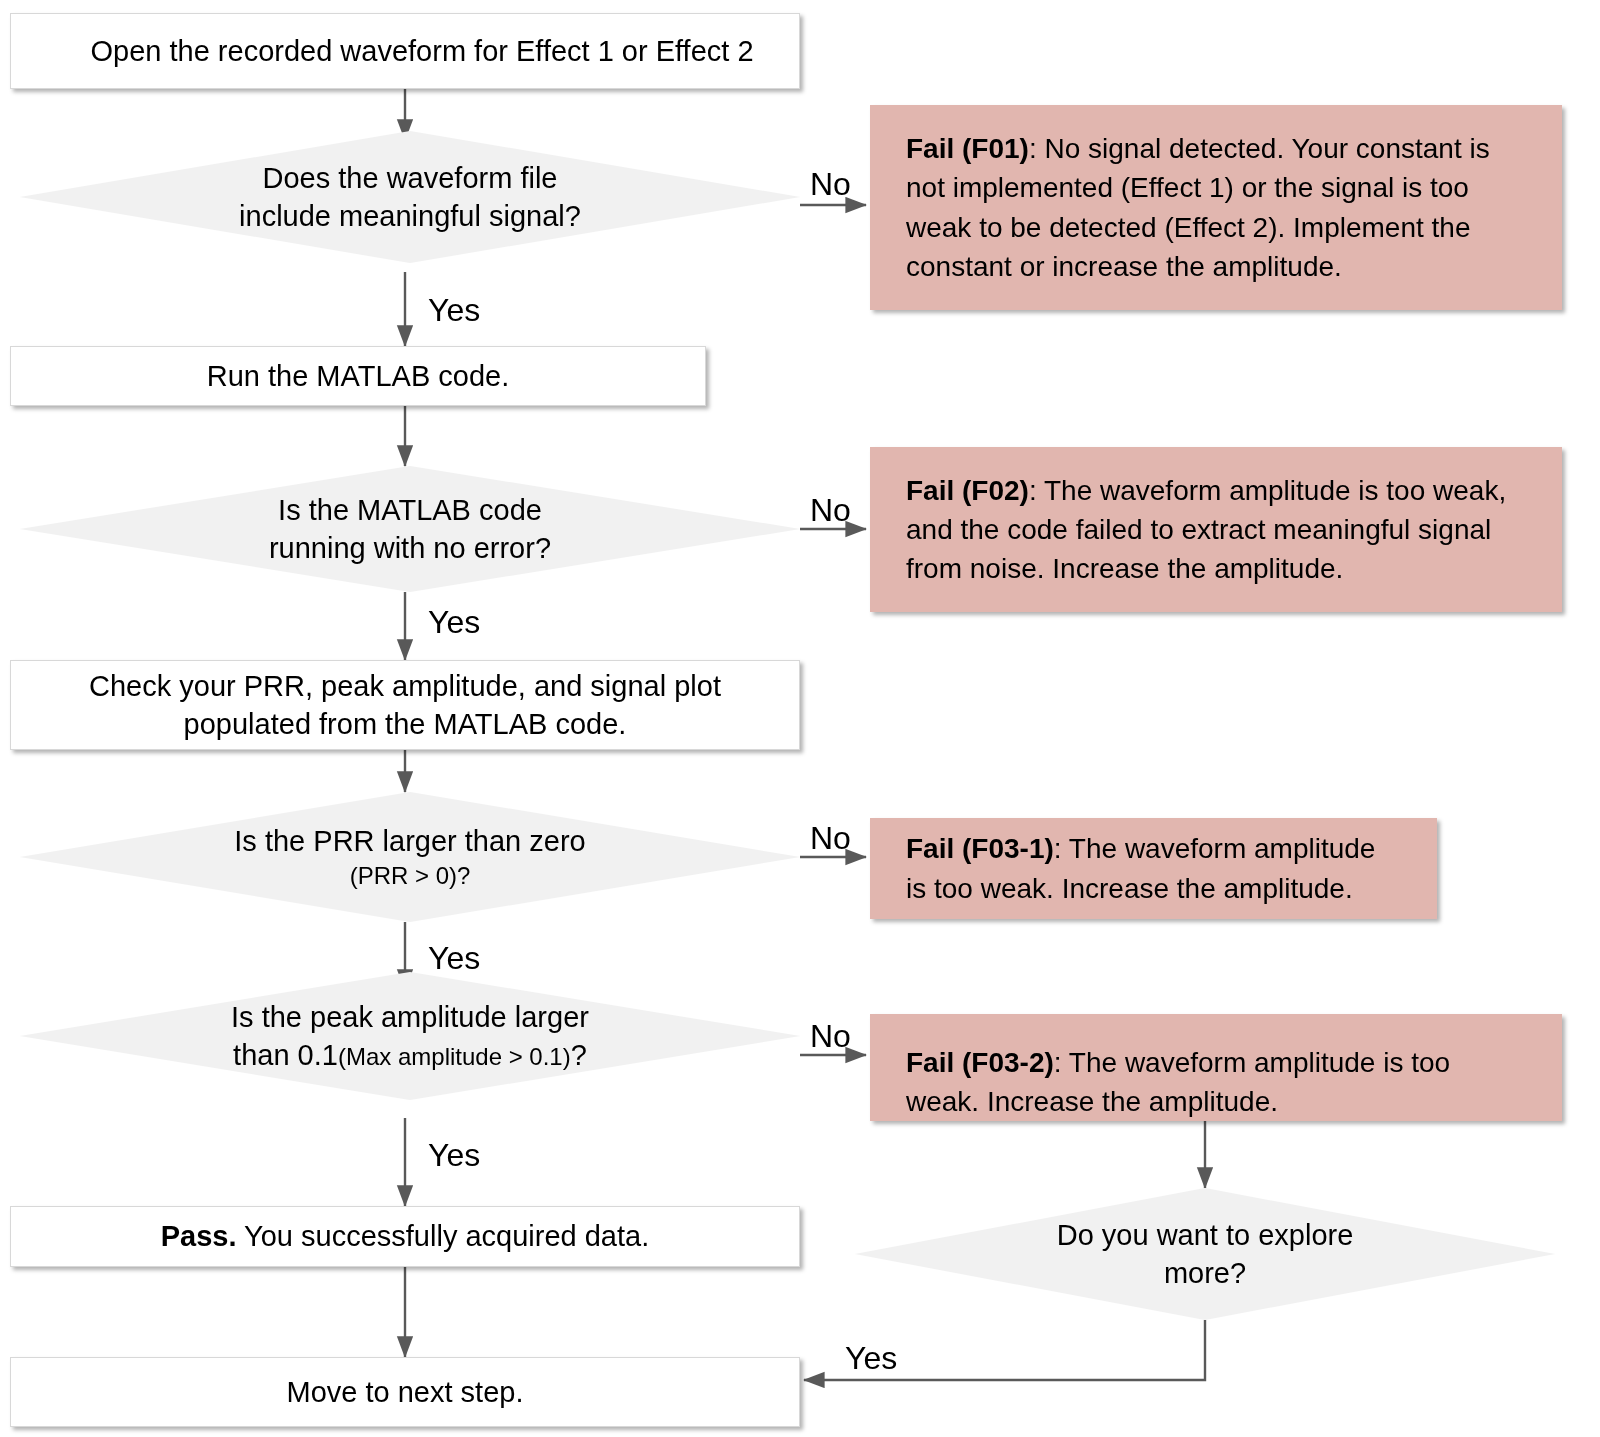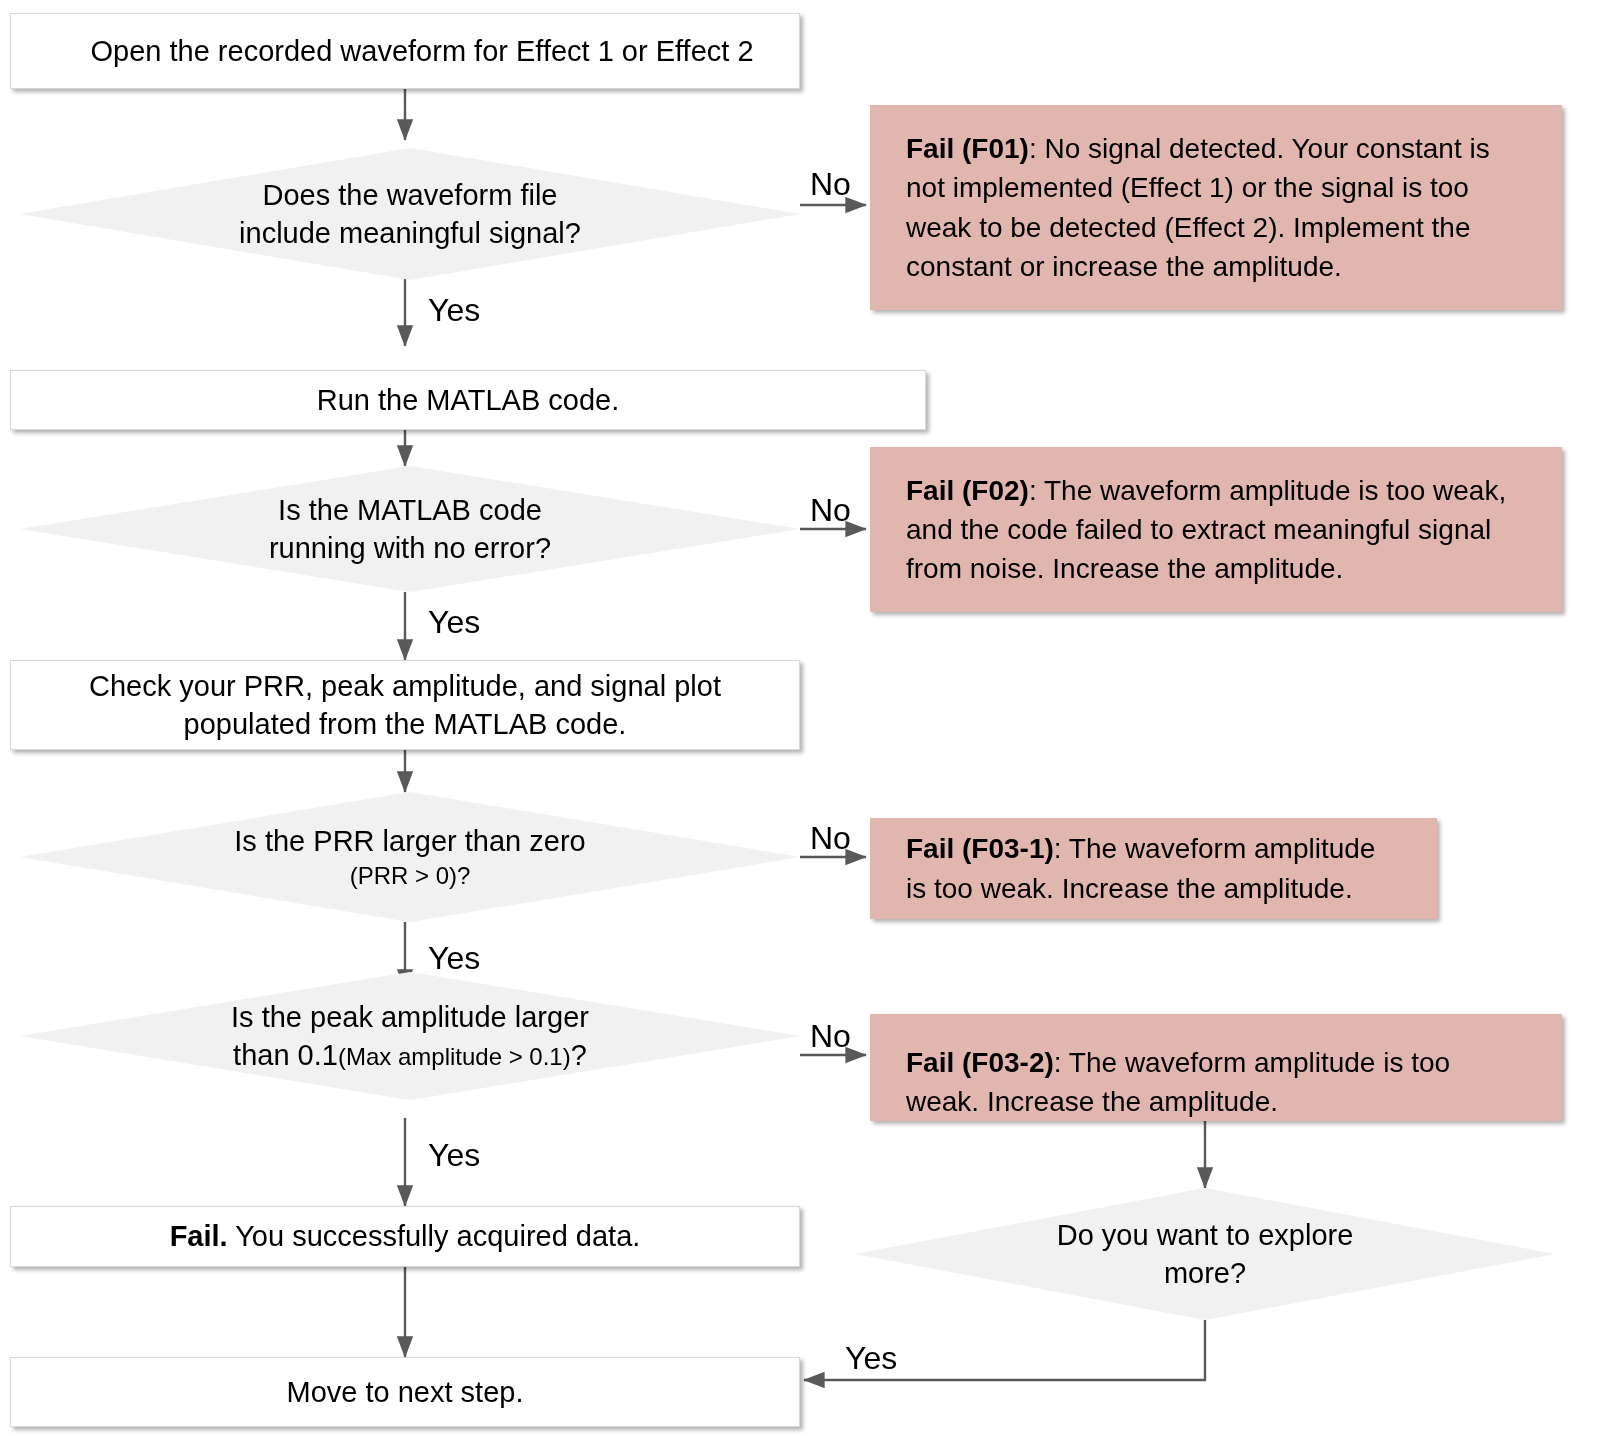--- a/index.html
+++ b/index.html
@@ -130,29 +130,29 @@
       <path d="M1205,1121 L1205,1188"></path>
 
       <path d="M1205,1320 L1205,1380 L804,1380"></path>
     </g>
   </svg>
 
   <div class="node proc" style="left:10px; top:13px; width:790px; height:76px;padding-left:34px;">
     <span class="inner">Open the recorded waveform for Effect 1 or Effect 2</span>
   </div>
 
-  <div class="node decision" style="left:20px; top:148px; width:780px; height:132px;">
+  <div class="node decision" style="left:20px; top:131px; width:780px; height:132px;">
     <div class="dshape"></div>
     <div class="inner">
       <div>Does the waveform file</div>
       <div>include meaningful signal?</div>
     </div>
   </div>
 
-  <div class="node proc" style="left:10px; top:346px; width:916px; height:60px;margin-top:24px;">
+  <div class="node proc" style="left:10px; top:346px; width:696px; height:60px;">
     <span class="inner">Run the MATLAB code.</span>
   </div>
 
   <div class="node decision" style="left:20px; top:466px; width:780px; height:126px;">
     <div class="dshape"></div>
     <div class="inner">
       <div>Is the MATLAB code</div>
       <div>running with no error?</div>
     </div>
   </div>
@@ -176,21 +176,21 @@
     <div class="dshape"></div>
     <div class="inner">
       <div>Is the peak amplitude larger</div>
       <div>
         <span>than 0.1</span><span class="small-paren">(Max amplitude &gt; 0.1)</span><span>?</span>
       </div>
     </div>
   </div>
 
   <div class="node proc" style="left:10px; top:1206px; width:790px; height:61px;">
-    <span class="inner"><b>Fail.</b><span> You successfully acquired data.</span></span>
+    <span class="inner"><b>Pass.</b><span> You successfully acquired data.</span></span>
   </div>
 
   <div class="node proc" style="left:10px; top:1357px; width:790px; height:70px;">
     <span class="inner">Move to next step.</span>
   </div>
 
   <div class="node fail" style="left:870px; top:105px; width:692px; height:205px;">
     <span class="inner"><b>Fail (F01)</b><span>: No signal detected. Your constant is not implemented (Effect 1) or the signal is too weak to be detected (Effect 2). Implement the constant or increase the amplitude.</span></span>
   </div>
 

